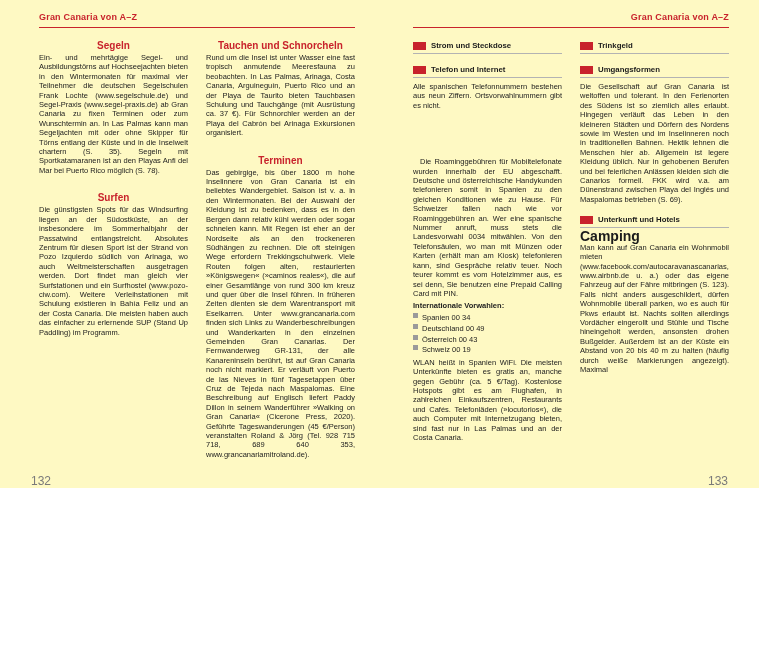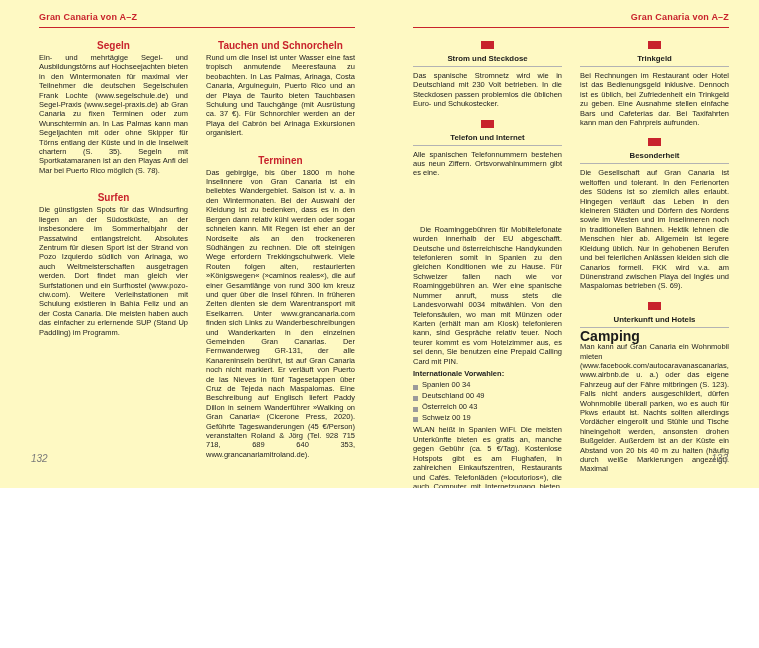--- a/index.html
+++ b/index.html
@@ -38,31 +38,30 @@
   .sec-title {
     color:var(--accent,#c8232c);
     font-weight:bold; font-size:10px; line-height:10px;
     margin:18px 0 2px 0; text-align:center;
   }
   .col > .sec-title:first-child { margin-top:0; }
   .box-head {
     display:flex; align-items:center; gap:5px;
     margin:11px 0 4px 0; padding-bottom:3px;
     border-bottom:0.6px solid #b3b3b3;
-    flex-direction:column;
   }
   .col > .box-head:first-child { margin-top:0; }
   .marker { width:13px; height:8px; background:var(--accent,#c8232c); flex:none; }
   .box-title { font-weight:bold; font-size:7.8px; line-height:9px; text-align:left; }
   .lead { font-weight:bold; text-align:left; margin-top:3px; }
   .vw-list { margin:2px 0 3px 0; }
-  .vw-item { display:flex; align-items:flex-end; gap:4px; text-align:left; margin:1.5px 0; }
+  .vw-item { display:flex; align-items:flex-start; gap:4px; text-align:left; margin:1.5px 0; }
   .vw-bullet { width:5px; height:5px; background:var(--bullet,#9a9a9a); flex:none; }
   .subhead { font-weight:bold; font-size:14px; text-align:left; margin:1px 0 1px 0; }
-  .page-num { position:absolute; bottom:24px; font-size:10px; color:#7a7a7a;font-style:italic; }
+  .page-num { position:absolute; bottom:0; font-size:12px; color:#7a7a7a; }
   .page-num-left { left:31px; }
   .page-num-right { right:31px; }
 </style>
 </head>
 <body>
 
 <div class="spread">
 
   <div class="page page-left">
     <div class="page-header">Gran Canaria von A–Z</div>
@@ -84,27 +83,26 @@
 
   <div class="page page-right">
     <div class="page-header">Gran Canaria von A–Z</div>
     <div class="cols">
       <div class="col">
 
         <div class="box-head">
           <span class="marker"></span>
           <span class="box-title">Strom und Steckdose</span>
         </div>
-        <p class="para">Das spanische Stromnetz wird wie in Deutschland mit 230 Volt betrieben. In die Steckdosen passen problemlos die üblichen Euro- und Schukostecker.</p>
 
         <div class="box-head">
           <span class="marker"></span>
           <span class="box-title">Telefon und Internet</span>
         </div>
-        <p class="para">Alle spanischen Telefonnummern bestehen aus neun Ziffern. Ortsvorwahlnummern gibt es eine.</p>
+        <p class="para">Alle spanischen Telefonnummern bestehen aus neun Ziffern. Ortsvorwahlnummern gibt es nicht.</p>
         <p class="para">Die Roaminggebühren für Mobiltelefonate wurden innerhalb der EU abgeschafft. Deutsche und österreichische Handykunden telefonieren somit in Spanien zu den gleichen Konditionen wie zu Hause. Für Schweizer fallen nach wie vor Roaminggebühren an. Wer eine spanische Nummer anruft, muss stets die Landesvorwahl 0034 mitwählen. Von den Telefonsäulen, wo man mit Münzen oder Karten (erhält man am Kiosk) telefonieren kann, sind Gespräche relativ teuer. Noch teurer kommt es vom Hotelzimmer aus, es sei denn, Sie benutzen eine Prepaid Calling Card mit PIN.</p>
 
         <p class="lead">Internationale Vorwahlen:</p>
         <div class="vw-list">
           <div class="vw-item">
             <span class="vw-bullet"></span>
             <span>Spanien 00 34</span>
           </div>
           <div class="vw-item">
             <span class="vw-bullet"></span>
@@ -121,25 +119,24 @@
         </div>
         <p class="para">WLAN heißt in Spanien WiFi. Die meisten Unterkünfte bieten es gratis an, manche gegen Gebühr (ca. 5 €/Tag). Kostenlose Hotspots gibt es am Flughafen, in zahlreichen Einkaufszentren, Restaurants und Cafés. Telefonläden (»locutorios«), die auch Computer mit Internetzugang bieten, sind fast nur in Las Palmas und an der Costa Canaria.</p>
 
       </div>
       <div class="col">
 
         <div class="box-head">
           <span class="marker"></span>
           <span class="box-title">Trinkgeld</span>
         </div>
-        <p class="para">Bei Rechnungen im Restaurant oder Hotel ist das Bedienungsgeld inklusive. Dennoch ist es üblich, bei Zufriedenheit ein Trinkgeld zu geben. Eine Ausnahme stellen einfache Bars und Cafeterias dar. Bei Taxifahrten kann man den Fahrpreis aufrunden.</p>
 
         <div class="box-head">
           <span class="marker"></span>
-          <span class="box-title">Besonderheit</span>
+          <span class="box-title">Umgangsformen</span>
         </div>
         <p class="para">Die Gesellschaft auf Gran Canaria ist weltoffen und tolerant. In den Ferienorten des Südens ist so ziemlich alles erlaubt. Hingegen verläuft das Leben in den kleineren Städten und Dörfern des Nordens sowie im Westen und im Inselinneren noch in traditionellen Bahnen. Hektik lehnen die Menschen hier ab. Allgemein ist legere Kleidung üblich. Nur in gehobenen Berufen und bei feierlichen Anlässen kleiden sich die Canarios formell. FKK wird v.a. am Dünenstrand zwischen Playa del Inglés und Maspalomas betrieben (S. 69).</p>
 
         <div class="box-head">
           <span class="marker"></span>
           <span class="box-title">Unterkunft und Hotels</span>
         </div>
         <h4 class="subhead">Camping</h4>
         <p class="para">Man kann auf Gran Canaria ein Wohnmobil mieten (www.facebook.com/autocaravanascanarias, www.airbnb.de u. a.) oder das eigene Fahrzeug auf der Fähre mitbringen (S. 123). Falls nicht anders ausgeschildert, dürfen Wohnmobile überall parken, wo es auch für Pkws erlaubt ist. Nachts sollten allerdings Vordächer eingerollt und Stühle und Tische hineingeholt werden, ansonsten drohen Bußgelder. Außerdem ist an der Küste ein Abstand von 20 bis 40 m zu halten (häufig durch weiße Markierungen angezeigt). Maximal</p>
 

